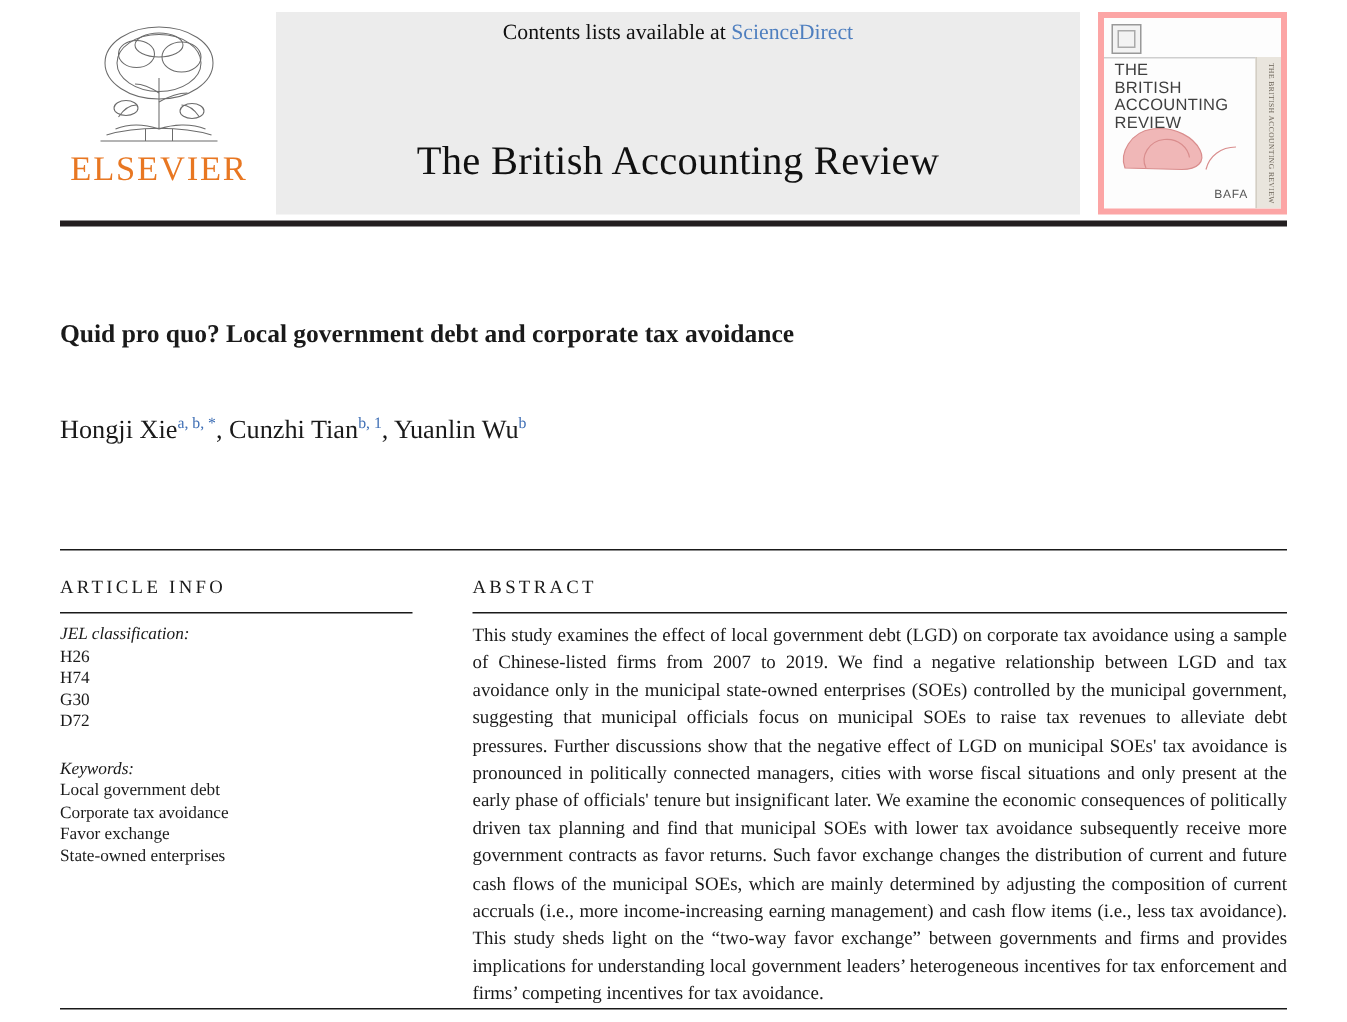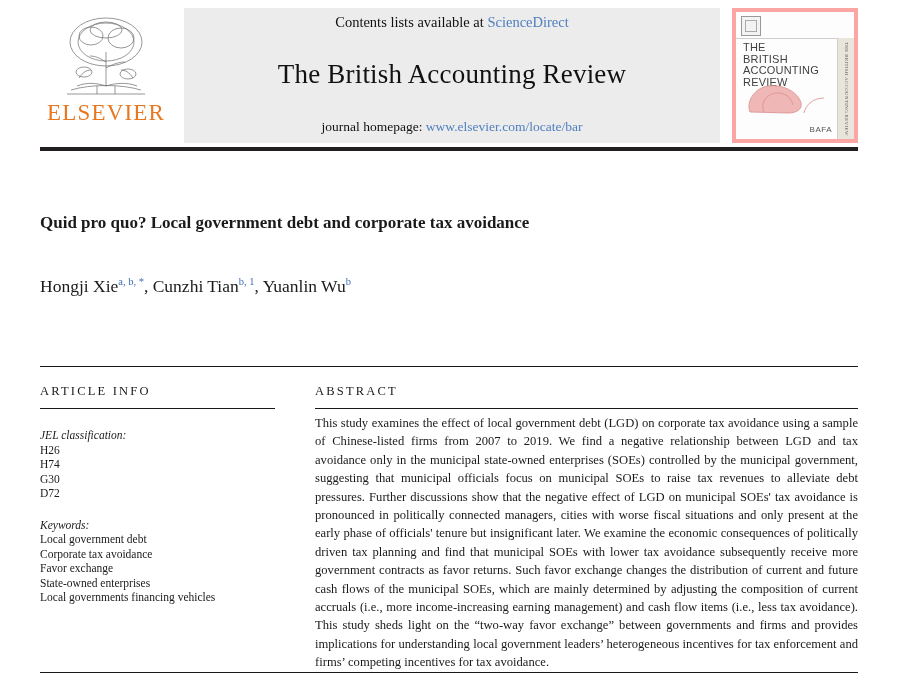--- a/index.html
+++ b/index.html
@@ -230,21 +230,21 @@
     position: absolute;
     left: 40px;
     top: 416px;
     width: 250px;
     font-size: 11.5px;
     line-height: 14.5px;
     color: #1a1a1a;
   }
   .info-body .grp-label {
     font-style: italic;
-    margin-top: 12px;
+    margin-top: 0;
   }
   .info-body .grp-label.spaced { margin-top: 17px; }
   .info-body ul {
     list-style: none;
     margin: 0;
     padding: 0;
   }
 
   
   .abs-head {
@@ -295,23 +295,20 @@
       </g>
     </svg>
     <div class="elsevier-word">ELSEVIER</div>
   </div>
 
   <div class="journal-banner">
     <div class="contents-line">
       <span>Contents lists available at </span><span class="sd-link">ScienceDirect</span>
     </div>
     <div class="journal-title">The British Accounting Review</div>
-    <div class="homepage-line">
-      <span>journal homepage: </span><span class="hp-link">www.elsevier.com/locate/bar</span>
-    </div>
   </div>
 
   <div class="cover-block">
     <div class="cover-topbar">
       <div class="cover-logo-box"></div>
     </div>
     <div class="cover-sidebar">
       <span>THE BRITISH ACCOUNTING REVIEW</span>
     </div>
     <div class="cover-title">
@@ -353,18 +350,17 @@
     <li>H74</li>
     <li>G30</li>
     <li>D72</li>
   </ul>
   <div class="grp-label spaced">Keywords:</div>
   <ul>
     <li>Local government debt</li>
     <li>Corporate tax avoidance</li>
     <li>Favor exchange</li>
     <li>State-owned enterprises</li>
-    <li>Local governments financing vehicles</li>
   </ul>
 </div>
 
 <div class="abs-head">ABSTRACT</div>
 <div class="abs-body">This study examines the effect of local government debt (LGD) on corporate tax avoidance using a sample of Chinese-listed firms from 2007 to 2019. We find a negative relationship between LGD and tax avoidance only in the municipal state-owned enterprises (SOEs) controlled by the municipal government, suggesting that municipal officials focus on municipal SOEs to raise tax revenues to alleviate debt pressures. Further discussions show that the negative effect of LGD on municipal SOEs' tax avoidance is pronounced in politically connected managers, cities with worse fiscal situations and only present at the early phase of officials' tenure but insignificant later. We examine the economic consequences of politically driven tax planning and find that municipal SOEs with lower tax avoidance subsequently receive more government contracts as favor returns. Such favor exchange changes the distribution of current and future cash flows of the municipal SOEs, which are mainly determined by adjusting the composition of current accruals (i.e., more income-increasing earning management) and cash flow items (i.e., less tax avoidance). This study sheds light on the “two-way favor exchange” between governments and firms and provides implications for understanding local government leaders’ heterogeneous incentives for tax enforcement and firms’ competing incentives for tax avoidance.</div>
 
 </body></html>

